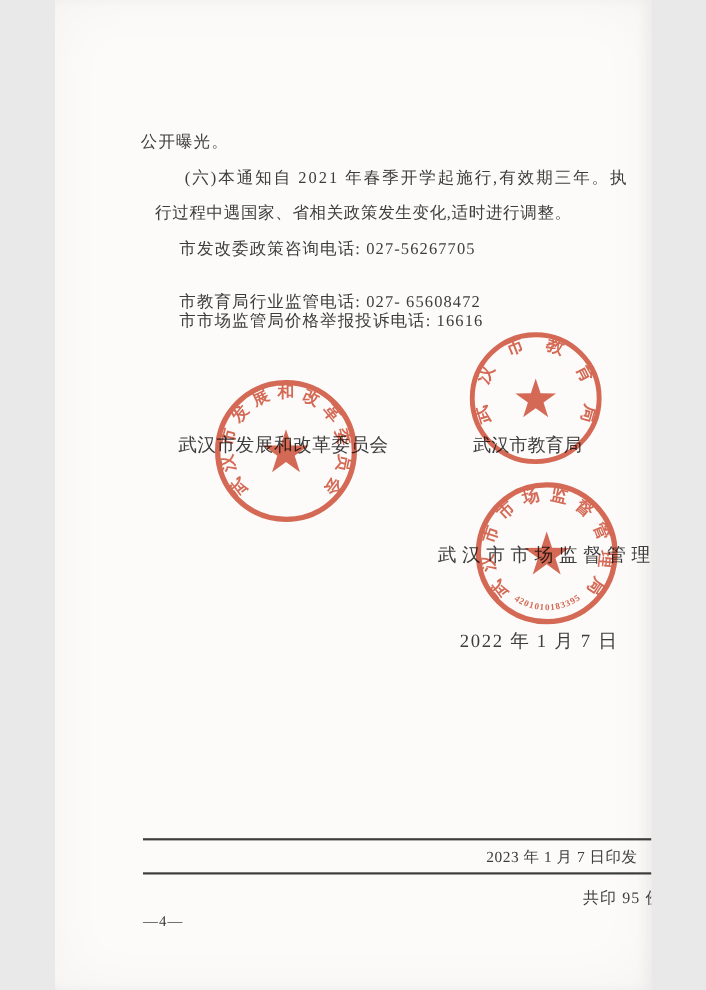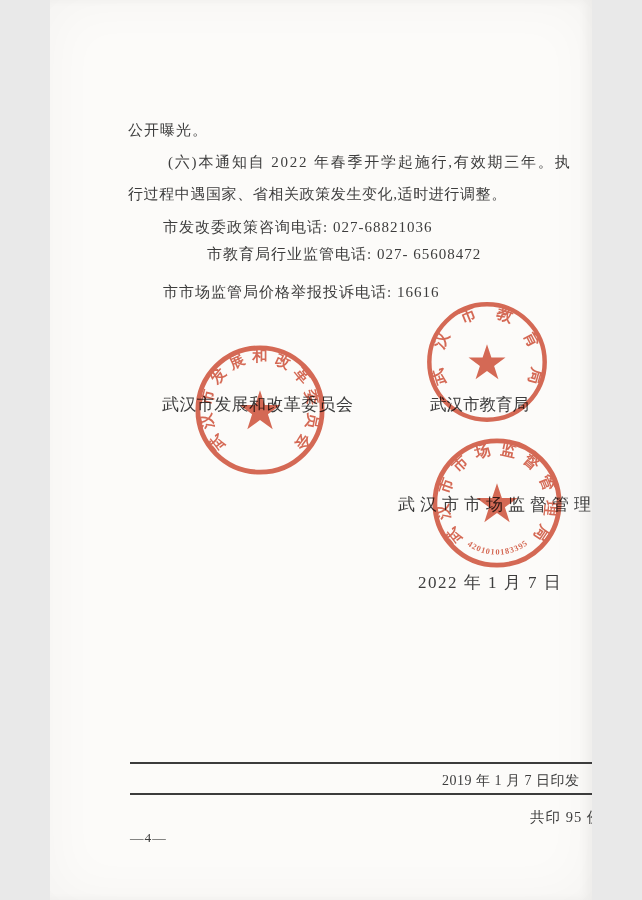--- a/index.html
+++ b/index.html
@@ -9,23 +9,23 @@
     margin:0 auto;
     background:#fcfbf9;
     overflow:hidden;
     font-family:"Liberation Serif", serif;
     color:#3d3d3d;
     box-shadow: inset 0 0 55px rgba(0,0,0,0.035), inset -6px 0 10px rgba(0,0,0,0.04);
   }
   .line{position:absolute;white-space:nowrap;font-size:15px;line-height:20px;letter-spacing:1px;}
   .body-line1{left:78px;top:120px;}
   .body-line2{left:78px;top:152px;text-indent:40px;letter-spacing:1.8px;}
-  .body-line3{left:78px;top:184px;letter-spacing:0.6px;}
+  .body-line3{left:91px;top:184px;letter-spacing:0.6px;}
   .contact-1{left:113px;top:217px;}
-  .contact-2{left:113px;top:244px;margin-left:44px;}
+  .contact-2{left:113px;top:265px;}
   .contact-3{left:113px;top:282px;}
 
   .sig{position:absolute;white-space:nowrap;font-size:17px;line-height:22px;z-index:2;}
   .sig-dev{left:112px;top:394px;letter-spacing:0.4px;}
   .sig-edu{left:380px;top:394px;font-size:16.5px;}
   .sig-market{left:348px;top:494px;letter-spacing:5px;}
   .sig-date{left:368px;top:524px;letter-spacing:1.5px;margin-top:48px;}
 
   .seal{position:absolute;z-index:3;mix-blend-mode:multiply;opacity:0.82;}
   .seal-dev{left:140px;top:340px;}
@@ -40,23 +40,23 @@
   .footer-date{left:392px;top:771px;font-size:14px;letter-spacing:0.5px;}
   .footer-copies{left:480px;top:807px;font-size:14.5px;letter-spacing:1px;}
   .footer-page{left:80px;top:828px;font-size:13.5px;}
 </style>
 </head>
 <body>
 
 <div id="page">
 
   <div class="line body-line1">公开曝光。</div>
-  <div class="line body-line2">(六)本通知自 2022 年春季开学起施行,有效期三年。执</div>
+  <div class="line body-line2">(六)本通知自 2021 年春季开学起施行,有效期三年。执</div>
   <div class="line body-line3">行过程中遇国家、省相关政策发生变化,适时进行调整。</div>
-  <div class="line contact-1">市发改委政策咨询电话: 027-68821036</div>
+  <div class="line contact-1">市发改委政策咨询电话: 027-56267705</div>
   <div class="line contact-2">市教育局行业监管电话: 027- 65608472</div>
   <div class="line contact-3">市市场监管局价格举报投诉电话: 16616</div>
 
   <div class="sig sig-dev">武汉市发展和改革委员会</div>
   <div class="sig sig-edu">武汉市教育局</div>
   <div class="sig sig-market">武汉市市场监督管理局</div>
   <div class="sig sig-date">2022 年 1 月 7 日</div>
 
   <svg class="seal seal-dev" width="140" height="140" viewBox="0 0 160 160">
     <defs>
@@ -89,18 +89,18 @@
     <path fill="#cf4a31" transform="translate(80,82) scale(0.95)" d="M0,-26 L5.88,-8.09 L24.73,-8.03 L9.51,3.09 L15.28,21.03 L0,10 L-15.28,21.03 L-9.51,3.09 L-24.73,-8.03 L-5.88,-8.09 Z"></path>
     <text font-size="17.5" fill="#cf4a31">
       <textPath href="#sealpath3" startOffset="4" textLength="262" lengthAdjust="spacing">武汉市市场监督管理局</textPath>
     </text>
     <text font-size="9.5" fill="#cf4a31" font-family="Liberation Sans, sans-serif">
       <textPath href="#sealpath3code" startOffset="10" textLength="74" lengthAdjust="spacing">4201010183395</textPath>
     </text>
   </svg>
 
   <div class="rule rule-top"></div>
-  <div class="line footer-date">2019 年 1 月 7 日印发</div>
+  <div class="line footer-date">2023 年 1 月 7 日印发</div>
   <div class="rule rule-bottom"></div>
   <div class="line footer-copies">共印 95 份</div>
   <div class="line footer-page">—4—</div>
 
 </div>
 
 </body></html>

